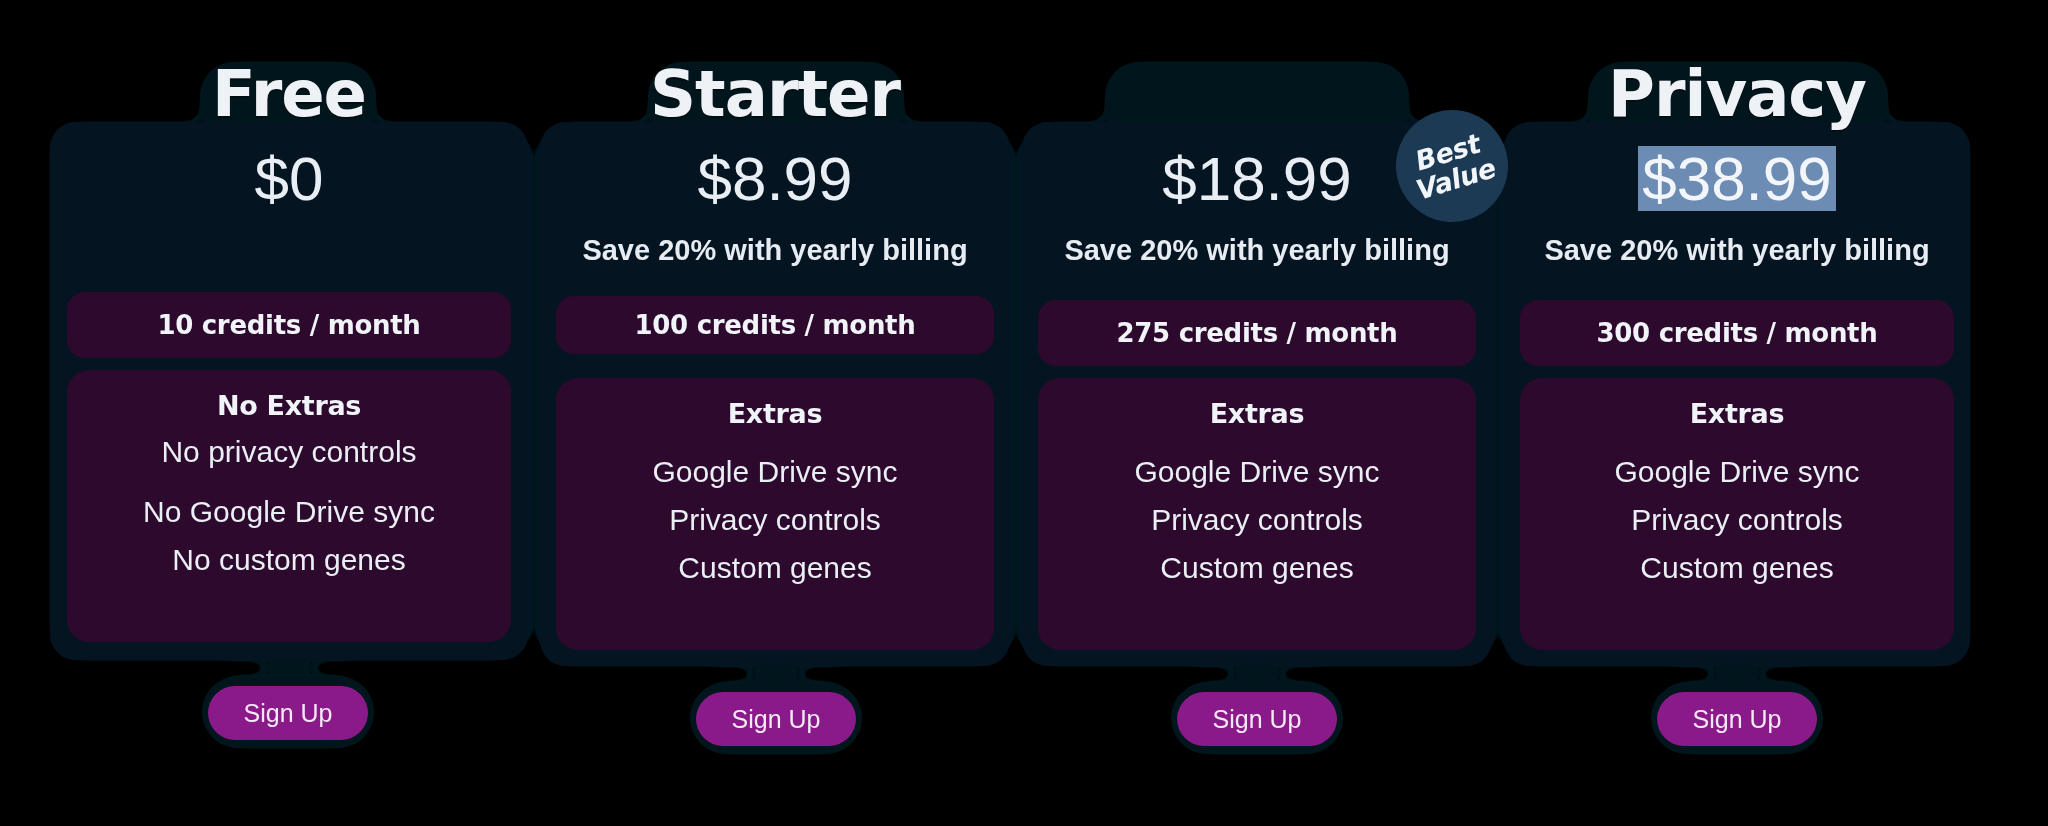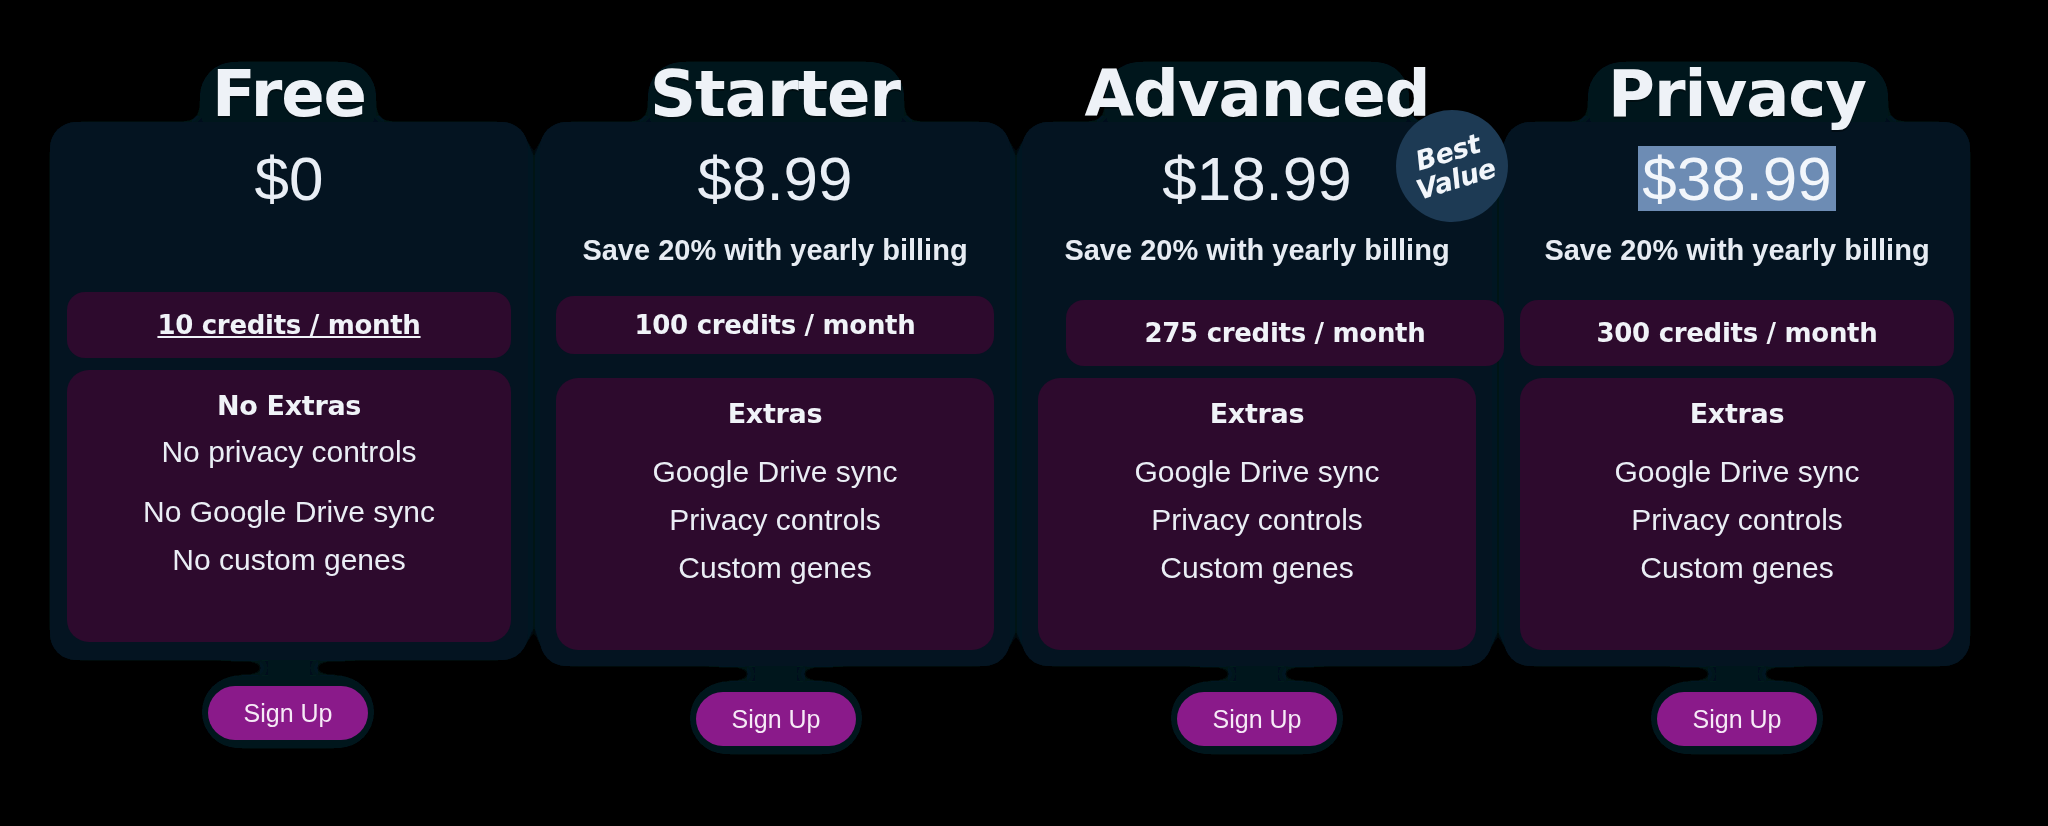--- a/index.html
+++ b/index.html
@@ -187,21 +187,21 @@
     <div class="goo-shape" style="left:1504px;top:122px;width:466px;height:544px;border-radius:26px;"></div>
     <div class="goo-shape" style="left:1588px;top:62px;width:300px;height:80px;border-radius:34px;"></div>
     <div class="goo-shape" style="left:1716px;top:646px;width:42px;height:60px;border-radius:12px;"></div>
     <div class="goo-shape" style="left:1651px;top:682px;width:172px;height:72px;border-radius:36px;"></div>
   </div>
 
   <div class="plan-title" style="left:50px;top:57px;width:478px;">Free</div>
 
   <div class="card" style="left:50px;top:122px;width:478px;height:538px;padding-top:24px;">
     <div class="price">$0</div>
-    <div class="credits-pill" style="position:absolute;left:17px;top:170px;width:444px;height:66px;text-decoration:underline;">10 credits / month</div>
+    <div class="credits-pill" style="position:absolute;left:17px;top:170px;width:444px;height:66px;">10 credits / month</div>
     <div class="extras-panel" style="position:absolute;left:17px;top:248px;width:444px;height:272px;padding-top:20px;">
       <div class="extras-title">No Extras</div>
       <div class="extras-item" style="margin-top:14px;">No privacy controls</div>
       <div class="extras-item" style="margin-top:26px;">No Google Drive sync</div>
       <div class="extras-item" style="margin-top:14px;">No custom genes</div>
     </div>
   </div>
   <button class="signup-btn" style="left:208px;top:686px;width:160px;">Sign Up</button>
 
   <div class="plan-title" style="left:540px;top:57px;width:470px;">Starter</div>
@@ -212,26 +212,25 @@
     <div class="credits-pill" style="position:absolute;left:16px;top:174px;width:438px;height:58px;">100 credits / month</div>
     <div class="extras-panel" style="position:absolute;left:16px;top:256px;width:438px;height:272px;padding-top:20px;">
       <div class="extras-title">Extras</div>
       <div class="extras-item" style="margin-top:26px;">Google Drive sync</div>
       <div class="extras-item" style="margin-top:14px;">Privacy controls</div>
       <div class="extras-item" style="margin-top:14px;">Custom genes</div>
     </div>
   </div>
   <button class="signup-btn" style="left:696px;top:692px;width:160px;">Sign Up</button>
 
-  <div class="plan-title" style="left:1022px;top:57px;width:470px;">Advanced</div>
 
   <div class="card" style="left:1022px;top:122px;width:470px;height:544px;padding-top:24px;">
     <div class="price">$18.99</div>
     <div class="save-line" style="position:absolute;left:0;top:112px;width:100%;">Save 20% with yearly billing</div>
-    <div class="credits-pill" style="position:absolute;left:16px;top:178px;width:438px;height:66px;margin-left:28px;">275 credits / month</div>
+    <div class="credits-pill" style="position:absolute;left:16px;top:178px;width:438px;height:66px;">275 credits / month</div>
     <div class="extras-panel" style="position:absolute;left:16px;top:256px;width:438px;height:272px;padding-top:20px;">
       <div class="extras-title">Extras</div>
       <div class="extras-item" style="margin-top:26px;">Google Drive sync</div>
       <div class="extras-item" style="margin-top:14px;">Privacy controls</div>
       <div class="extras-item" style="margin-top:14px;">Custom genes</div>
     </div>
   </div>
   <button class="signup-btn" style="left:1177px;top:692px;width:160px;">Sign Up</button>
 
   <div class="best-value-badge" style="left:1396px;top:110px;">

